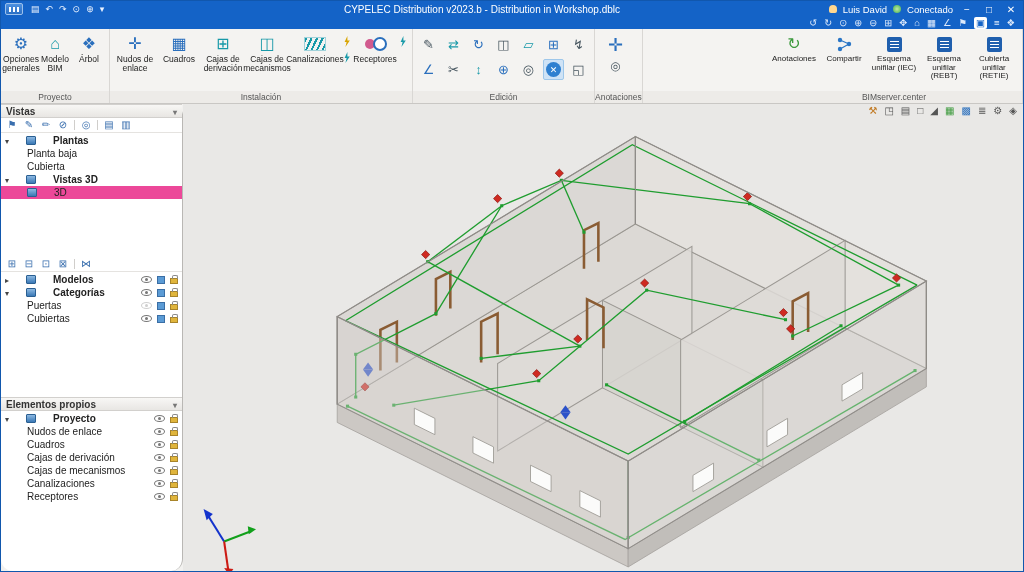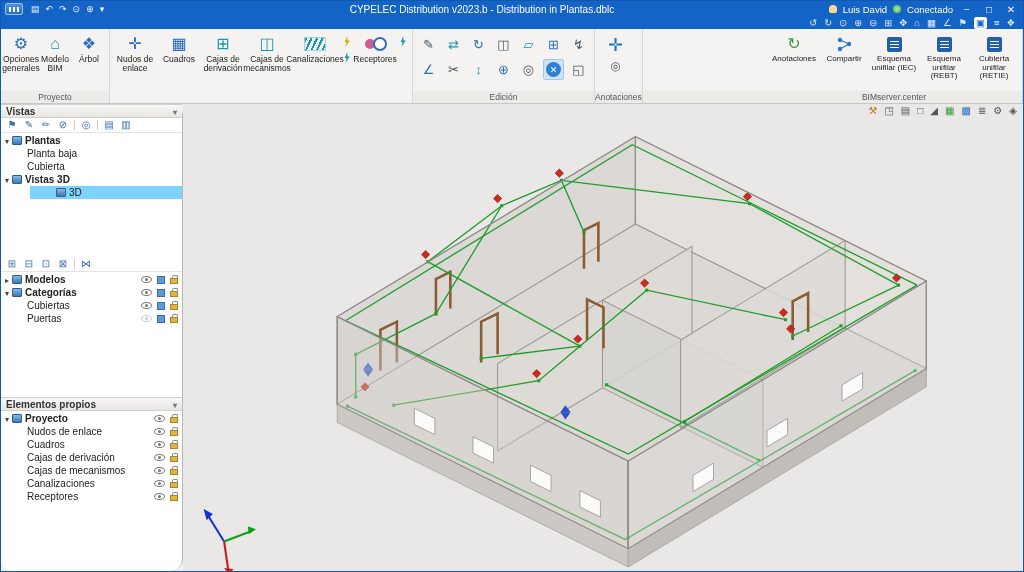--- a/index.html
+++ b/index.html
@@ -69,24 +69,24 @@
   .sidebar { width:182px; flex:0 0 auto; background:#fff; border-right:1px solid #b9b7b4; display:flex; flex-direction:column;border-radius:12px; }
   .phead { height:14px; background:linear-gradient(#f8f7f5,#e8e6e3); border-top:1px solid #d2d0cd; border-bottom:1px solid #d2d0cd;
     font-size:10px; font-weight:bold; color:#333; display:flex; align-items:center; padding:0 5px; }
   .chev::before { content:"▾"; font-size:8px; color:#777; }
   .phead .chev { margin-left:auto; }
   .ptools { height:15px; display:flex; align-items:center; gap:5px; padding:0 5px; border-bottom:1px solid #e5e3e0; }
   .tic { font-size:10px; color:#3a6fae; width:12px; text-align:center; line-height:14px; }
   .tsep { width:1px; height:10px; background:#d0cecb; }
   .tree { overflow:hidden; font-size:10px; color:#222; padding-top:1px; }
   .t-vistas { height:124px; } .t-leidos { height:125px; } .t-propios { flex:1; }
-  .trow { display:flex; align-items:center; height:13px; gap:3px; padding-right:4px; }
+  .trow { display:flex; align-items:center; height:13px; gap:17px; padding-right:4px; }
   .trow.lvl0 { padding-left:4px; } .trow.lvl1 { padding-left:26px; }
   .trow.lvl0 .tlbl { font-weight:bold; }
-  .trow.sel { background:#7dd3fc;margin-left:29px; }
+  .trow.sel { background:#ec4899; }
   .exp::before { content:"▾"; font-size:8px; color:#444; }
   .exp.col::before { content:"▸"; }
   .tico { width:10px; height:9px; background:linear-gradient(#8db9e2,#3a78b5); border:1px solid #2a5f92; border-radius:1px;
     display:inline-block; flex:0 0 auto; }
   .tlbl { white-space:nowrap; overflow:hidden; }
   .rights { margin-left:auto; display:flex; align-items:center; gap:5px; }
   .i-eye { width:11px; height:7px; border:1px solid #777; border-radius:50%; display:inline-block; position:relative; }
   .i-eye::after { content:""; position:absolute; left:3px; top:1px; width:3px; height:3px; border-radius:50%; background:#777; }
   .i-eye.dim { opacity:.35; }
   .i-cube { width:8px; height:8px; background:#5b9bd5; border:1px solid #3a6ea5; display:inline-block; }
@@ -113,21 +113,21 @@
 
   <div class="titlebar">
     <div class="tb-row1">
       <div class="app-btn"></div>
       <span class="qic">▤</span>
       <span class="qic">↶</span>
       <span class="qic">↷</span>
       <span class="qic">⊙</span>
       <span class="qic">⊕</span>
       <span class="qic">▾</span>
-      <div class="tb-title">CYPELEC Distribution v2023.b - Distribution in Plantas.dblc</div>
+      <div class="tb-title">CYPELEC Distribution v2023.b - Distribution in Workshop.dblc</div>
       <div class="tb-right">
         <span class="person-ic"></span>
         <span>Luis David</span>
         <span class="globe-ic"></span>
         <span>Conectado</span>
         <span class="wc">−</span>
         <span class="wc">□</span>
         <span class="wc">✕</span>
       </div>
     </div>
@@ -200,20 +200,21 @@
         <div class="rbtn">
           <span class="bigico">
               <span class="ic-recep"></span>
             </span>
           <span class="rlbl">Receptores</span>
         </div>
         <div class="bolts">
           <span class="ic-bolt t"></span>
         </div>
       </div>
+      <div class="rlabel">Instalación</div>
     </div>
 
     <div class="rgroup">
       <div class="rbody">
         <div class="edgrid">
           <span class="ric">✎</span>
           <span class="ric c2">⇄</span>
           <span class="ric c1">↻</span>
           <span class="ric">◫</span>
           <span class="ric c2">▱</span>
@@ -358,31 +359,31 @@
           <span class="exp"></span>
           <span class="tico"></span>
           <span class="tlbl">Categorías</span>
           <span class="rights">
             <span class="i-eye"></span>
             <span class="i-cube"></span>
             <span class="i-lock"></span>
           </span>
         </div>
         <div class="trow lvl1">
+          <span class="tlbl">Puertas</span>
+          <span class="rights">
+            <span class="i-eye dim"></span>
+            <span class="i-cube"></span>
+            <span class="i-lock"></span>
+          </span>
+        </div>
+        <div class="trow lvl1">
           <span class="tlbl">Cubiertas</span>
           <span class="rights">
             <span class="i-eye"></span>
-            <span class="i-cube"></span>
-            <span class="i-lock"></span>
-          </span>
-        </div>
-        <div class="trow lvl1">
-          <span class="tlbl">Puertas</span>
-          <span class="rights">
-            <span class="i-eye dim"></span>
             <span class="i-cube"></span>
             <span class="i-lock"></span>
           </span>
         </div>
       </div>
 
       <div class="phead">
         <span>Elementos propios</span>
         <span class="chev"></span>
       </div>

